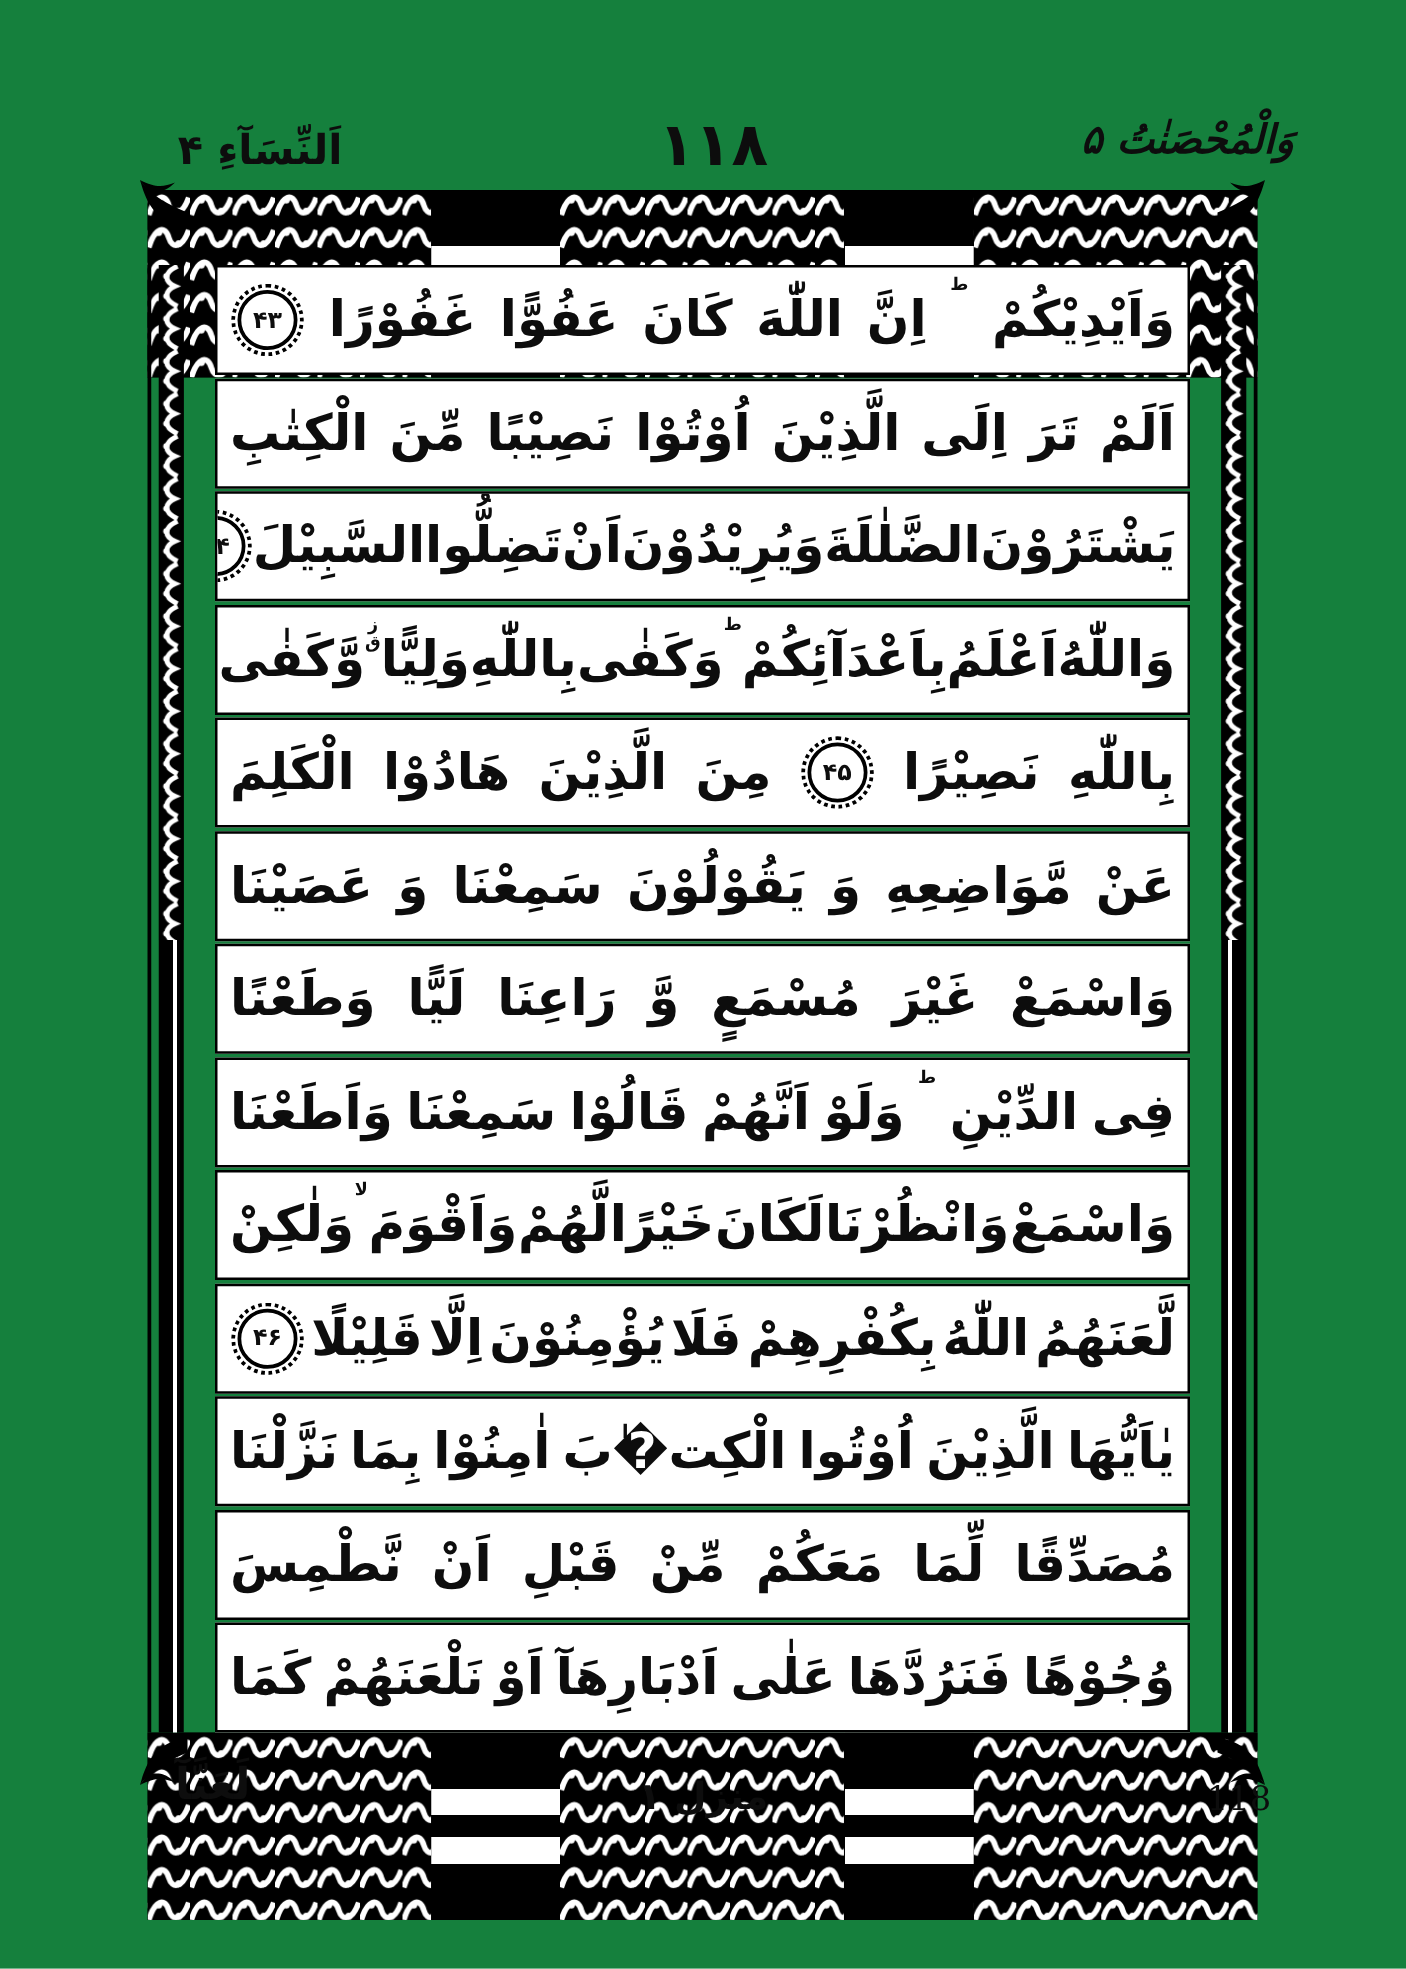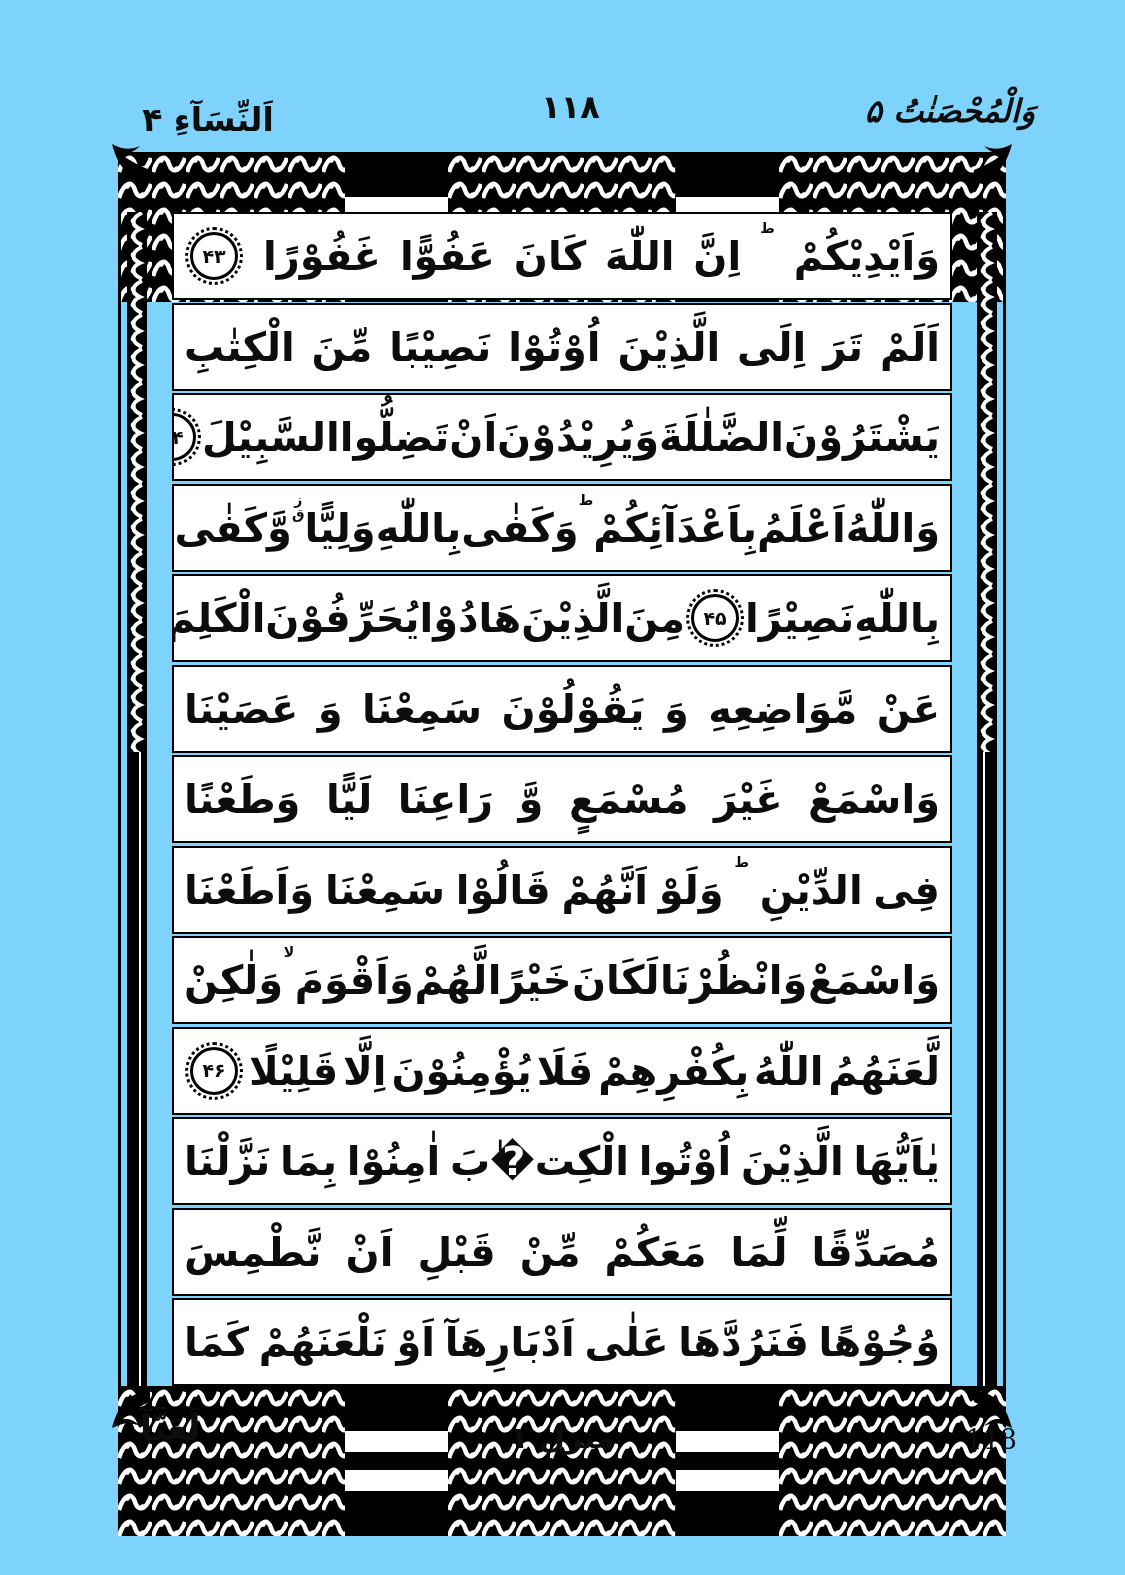--- a/index.html
+++ b/index.html
@@ -1,24 +1,24 @@
 <!DOCTYPE html>
 <html lang="ar"><head>
 <meta charset="utf-8">
 <style>
   html,body { margin:0; padding:0; background:#ffffff; }
   .page {
-    position:relative; width:1125px; height:1575px; background:#7dd3fc;
+    position:relative; width:1125px; height:1575px; background:#15803d;
     color:#0d0d0d; font-family:"DejaVu Sans", sans-serif; overflow:hidden;
   }
 
   
   .hdr { position:absolute; font-weight:bold; direction:rtl; }
   .hdr-left   { left:88px;  top:100px; width:240px; text-align:center; font-size:33px; }
-  .hdr-center { left:0; right:0; top:88px; text-align:center; font-size:32px;padding-left:16px; }
+  .hdr-center { left:0; right:0; top:88px; text-align:center; font-size:48px;padding-left:16px; }
   .hdr-right  { right:50px; top:92px; width:250px; text-align:center; font-size:32px;font-style:italic; }
 
   
   .frame { position:absolute; left:118px; top:152px; width:888px; height:1266px; }
 
   .band { position:absolute; left:0; right:0; display:flex; flex-direction:column; }
   .band-top    { top:0;    height:60px; }
   .band-bottom { bottom:0; height:32px; }
   .rule3 { height:3px; background:#000; }
   .rule2 { height:2px; background:#000; }
@@ -261,21 +261,20 @@
         </div>
       <div class="quran-line">
           <span class="word">بِاللّٰهِ</span>
           <span class="word">نَصِيْرًا</span>
           <span class="medallion">
             <span class="medallion-num">۴۵</span>
           </span>
           <span class="word">مِنَ</span>
           <span class="word">الَّذِيْنَ</span>
           <span class="word">هَادُوْا</span>
-          <span class="word">يُحَرِّفُوْنَ</span>
           <span class="word">الْكَلِمَ</span>
         </div>
       <div class="quran-line">
           <span class="word">عَنْ</span>
           <span class="word">مَّوَاضِعِهِ</span>
           <span class="word">وَ</span>
           <span class="word">يَقُوْلُوْنَ</span>
           <span class="word">سَمِعْنَا</span>
           <span class="word">وَ</span>
           <span class="word">عَصَيْنَا</span>

